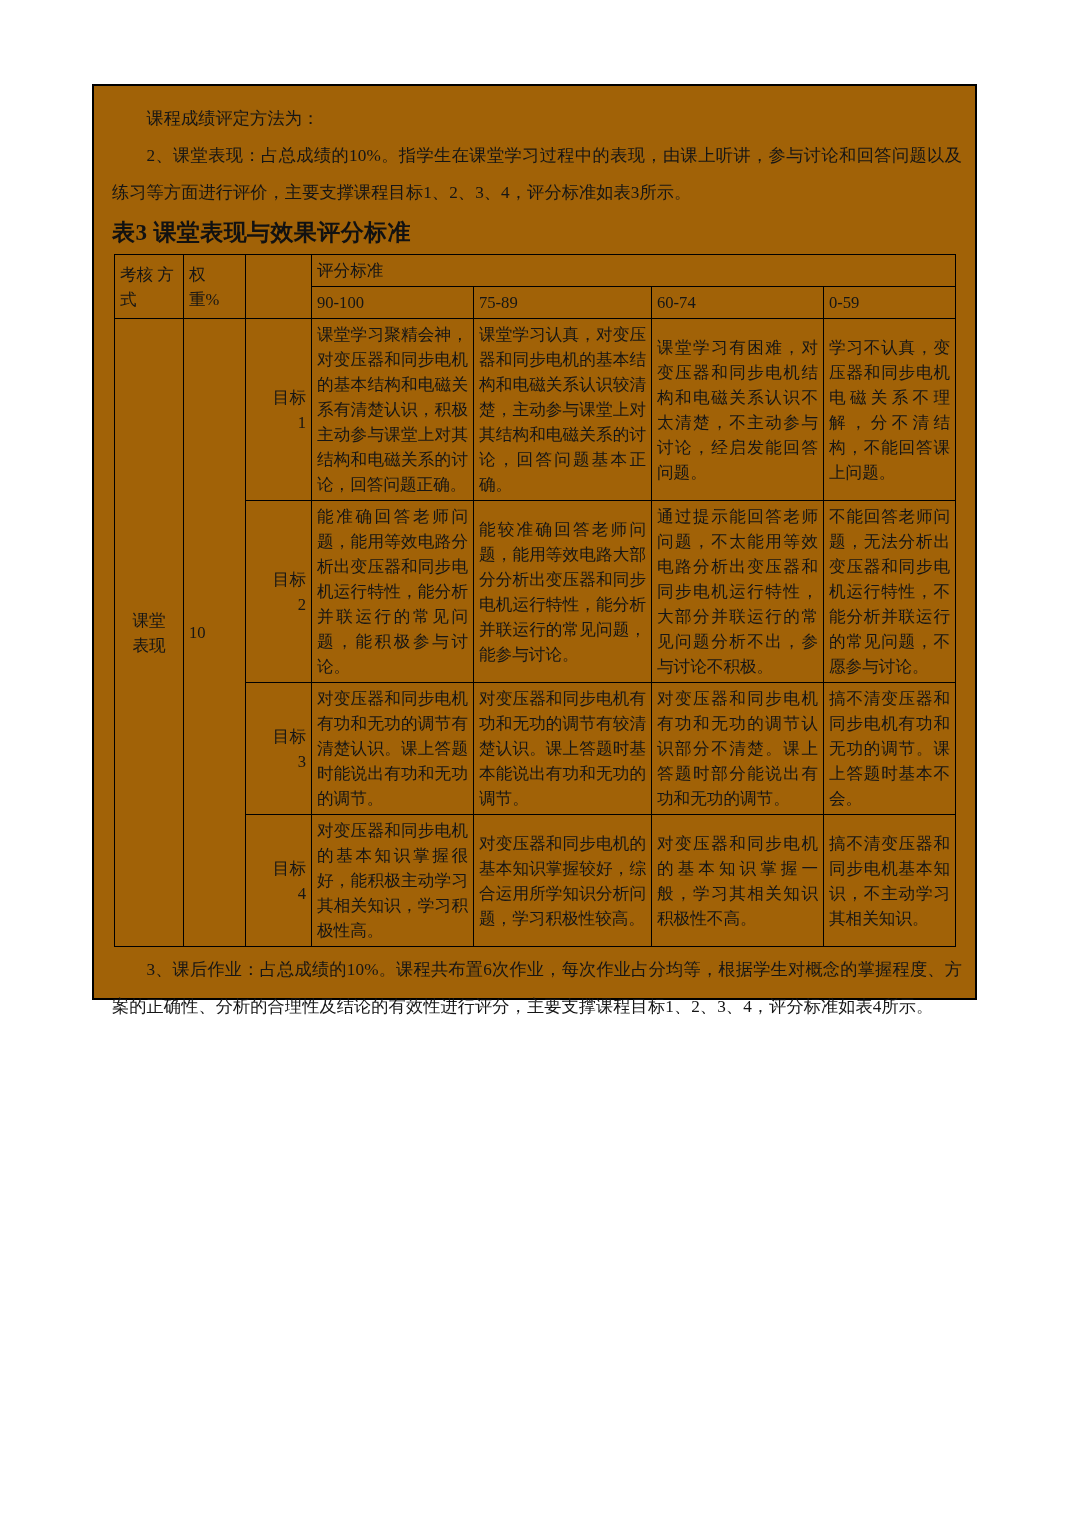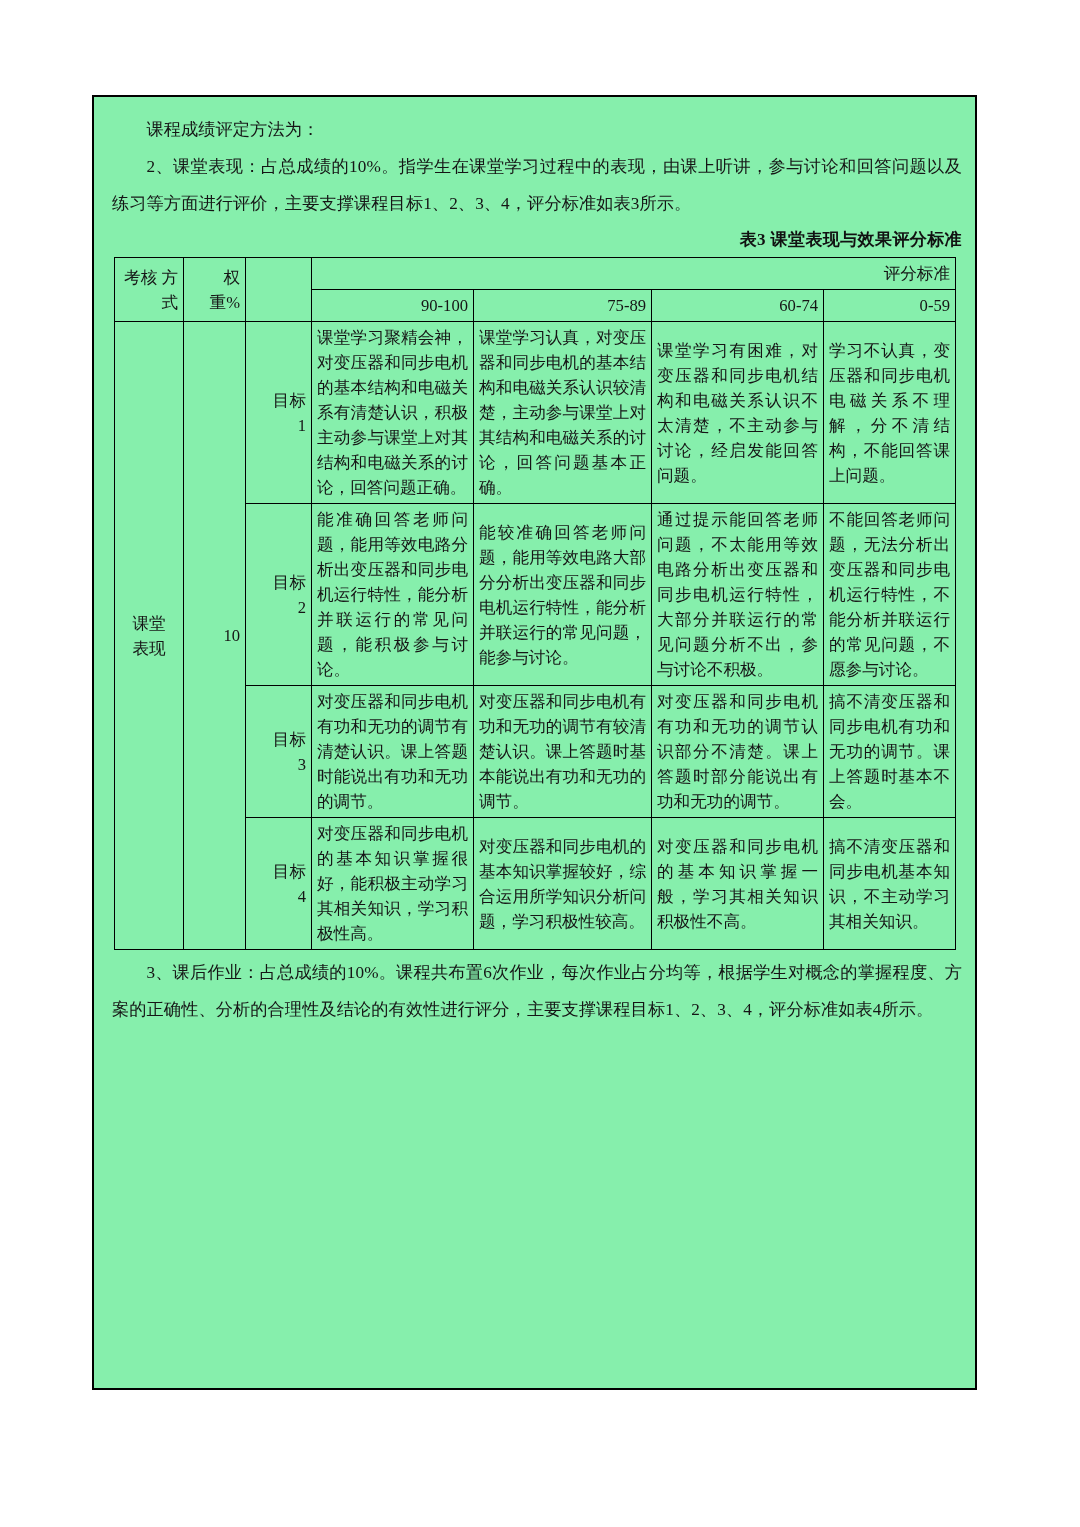--- a/index.html
+++ b/index.html
@@ -11,26 +11,26 @@
     width: 1080px;
     height: 1527px;
     font-family: "Liberation Serif", "DejaVu Serif", serif;
     color: #111111;
     position: relative;
     overflow: hidden;
   }
   #page {
     position: absolute;
     left: 92px;
-    top: 95px;
+    top: 84px;
     width: 885px;
-    height: 1295px;
+    height: 916px;
     border: 2.5px solid #000000;
     box-sizing: border-box;
-    background: #86efac;
+    background: #a16207;
   }
   #page-inner {
     position: absolute;
     left: 18px;
     top: 12px;
     width: 850px;
   }
 
   
   .para {
@@ -42,22 +42,22 @@
     margin: 0;
     letter-spacing: 0.1px;
     color: #151515;
   }
   .para.first {
     margin-top: 2px;
   }
 
   
   .table-caption {
-    text-align: right;
-    font-size: 17px;
+    text-align: left;
+    font-size: 23px;
     font-weight: bold;
     margin: 6px 0 6px 0;
     letter-spacing: 0.4px;
   }
 
   
   table.rubric {
     border-collapse: collapse;
     width: 842px;
     margin: 0 0 0 2px;
@@ -75,21 +75,21 @@
   }
   .c-method  { width: 69px;  text-align: center; }
   .c-weight  { width: 62px;  text-align: center; }
   .c-goal    { width: 66px;  text-align: center; }
   .c-band-1  { width: 162px; }
   .c-band-2  { width: 178px; }
   .c-band-3  { width: 172px; }
   .c-band-4  { width: 132px; }
 
   .hdr-center {
-    text-align: right;
+    text-align: left;
     vertical-align: middle;
   }
   .hdr-stack {
     line-height: 31px;
   }
   .cell-text {
     text-align: justify;
     text-justify: inter-ideograph;
     line-height: 26.5px;
     font-size: 16.4px;

